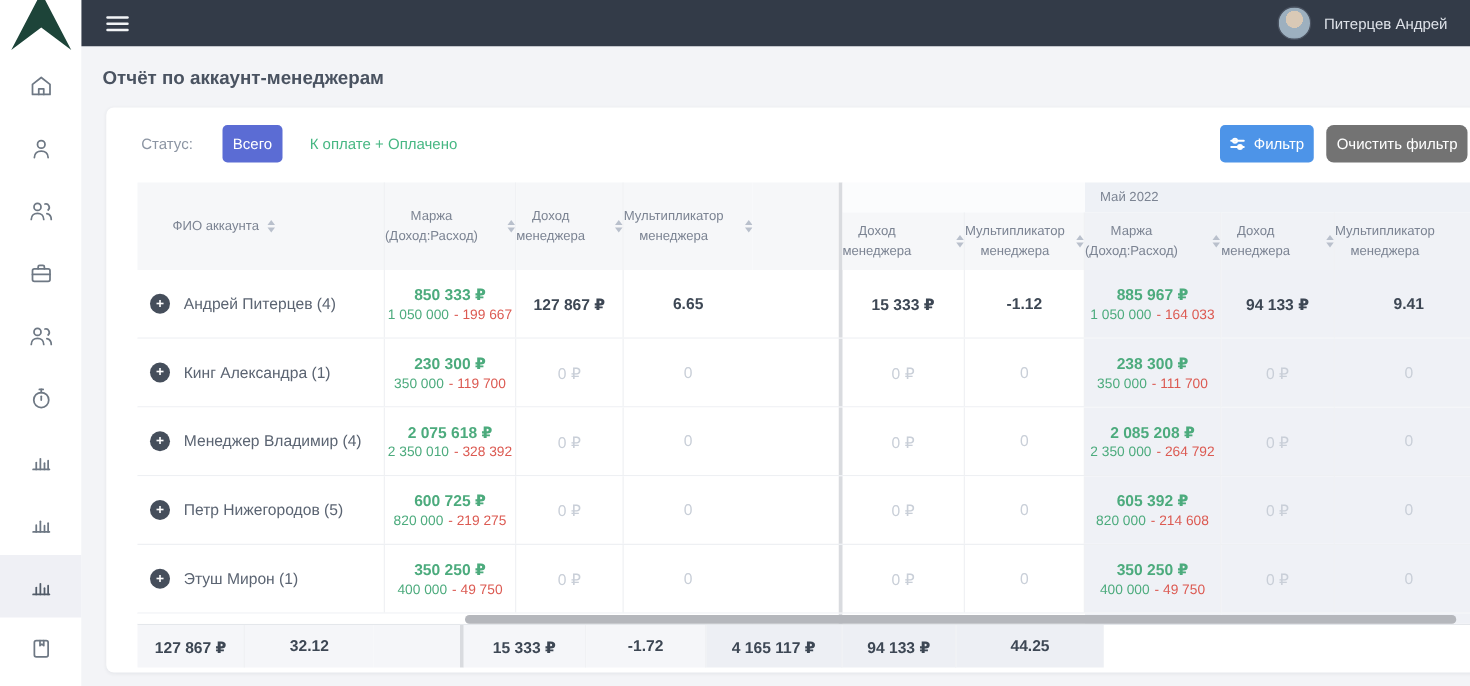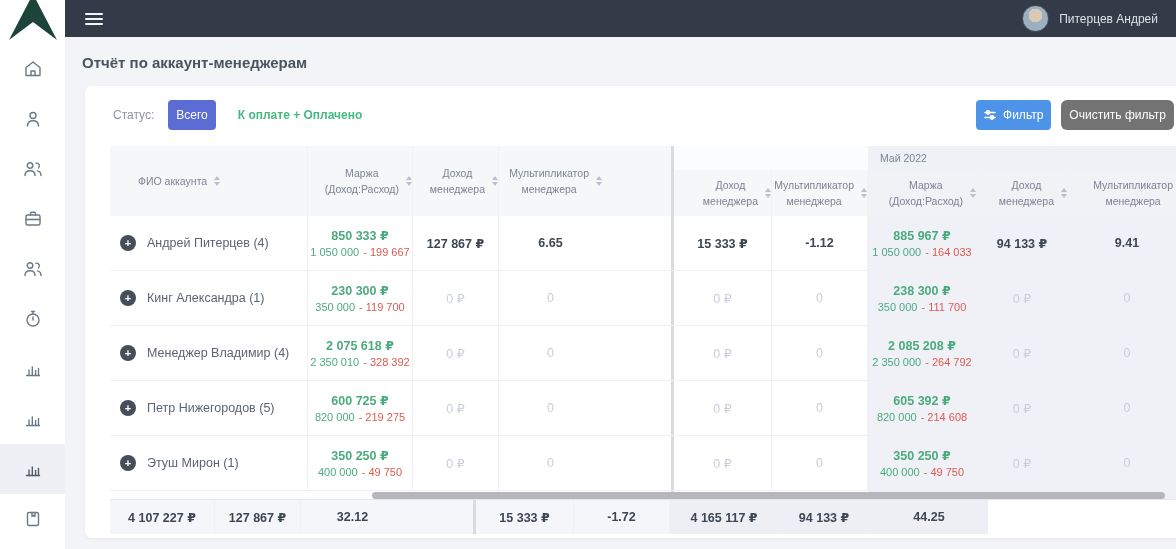--- a/index.html
+++ b/index.html
@@ -26,41 +26,41 @@
   .user-name{color:#dde1e8;font-size:12px;}
 
   
   .main{position:absolute;left:65px;top:37px;right:0;bottom:0;}
   .page-title{margin:17px 0 0 17px;font-size:15px;font-weight:700;color:#4a5361;}
   .card{margin:15px 0 0 20px;width:1105px;height:452px;background:#fff;border-radius:6px;
     box-shadow:0 1px 3px rgba(40,50,70,.07);position:relative;overflow:hidden;}
 
   
   .filter-row{display:flex;align-items:center;padding:14px 16px 0 28px;height:44px;}
-  .status-label{font-size:12px;color:#8c95a3;margin-right:14px;}
+  .status-label{font-size:12px;color:#8c95a3;margin-right:24px;}
   .btn{border:none;border-radius:4px;font-size:12px;color:#fff;padding:8px 8px;cursor:pointer;
     font-family:inherit;display:inline-flex;align-items:center;gap:7px;}
   .btn-all{background:#5b6cd4;}
-  .link-paid{font-size:12px;color:#47b783;margin-left:22px;cursor:pointer;font-weight:bold;}
+  .link-paid{font-size:12px;color:#47b783;margin-left:22px;cursor:pointer;}
   .right-btns{margin-left:auto;display:flex;gap:10px;}
   .btn-filter{background:#4d94e8;}
   .btn-clear{background:#737373;border-radius:6px;}
   .btn-filter svg{stroke:#fff;fill:none;stroke-width:1.6;stroke-linecap:round;}
 
   
   .table-wrap{margin:16px 0 0 25px;position:relative;width:1076px;}
   .trow{display:flex;}
   .c1{width:198px;} .c2{width:105px;} .c3{width:86px;} .c4{width:103px;}
   .c5{width:69px;} .cd{width:3px;background:#d9dbdf;}
   .c6{width:98px;} .c7{width:96px;} .c8{width:109px;} .c9{width:91px;} .c10{width:118px;}
   .vb{border-right:1px solid #f0f1f4;}
 
   
   .thead{height:70px;}
-  .hcell{background:#f6f7f9;display:flex;align-items:center;justify-content:flex-end;
+  .hcell{background:#f6f7f9;display:flex;align-items:center;justify-content:space-between;
     font-size:10.5px;color:#7c8493;text-align:center;}
   .hlines div{line-height:1.55;}
   .h-name{justify-content:flex-start;padding-left:28px;}
   .scroll-head{display:flex;flex-direction:column;}
   .tier1{display:flex;height:24px;}
   .t1-blank{width:194px;background:#fbfcfd;}
   .t1-may{flex:1;background:#eef1f6;display:flex;align-items:center;padding-left:12px;
     font-size:10.5px;color:#7c8493;}
   .tier2{display:flex;height:46px;}
   .tier2 .hcell{height:46px;}
@@ -537,21 +537,20 @@
           <div class="cd"></div>
         <div class="sp c6"></div>
           <div class="sp c7"></div>
         <div class="sp may c8"></div>
           <div class="sp may c9"></div>
           <div class="sp may c10"></div>
       </div>
       <div class="hthumb"></div>
 
       <div class="trow tfoot">
-        <div class="fcell c2 vb g">4 107 227 ₽</div>
         <div class="fcell c3 vb">127 867 ₽</div>
         <div class="fcell c4">32.12</div>
         <div class="fcell c5"></div>
         <div class="cd"></div>
         <div class="fcell c6 vb g">15 333 ₽</div>
         <div class="fcell c7 vb r">-1.72</div>
         <div class="fcell may c8 vb g">4 165 117 ₽</div>
         <div class="fcell may c9 vb g">94 133 ₽</div>
         <div class="fcell may c10 g">44.25</div>
       </div>

